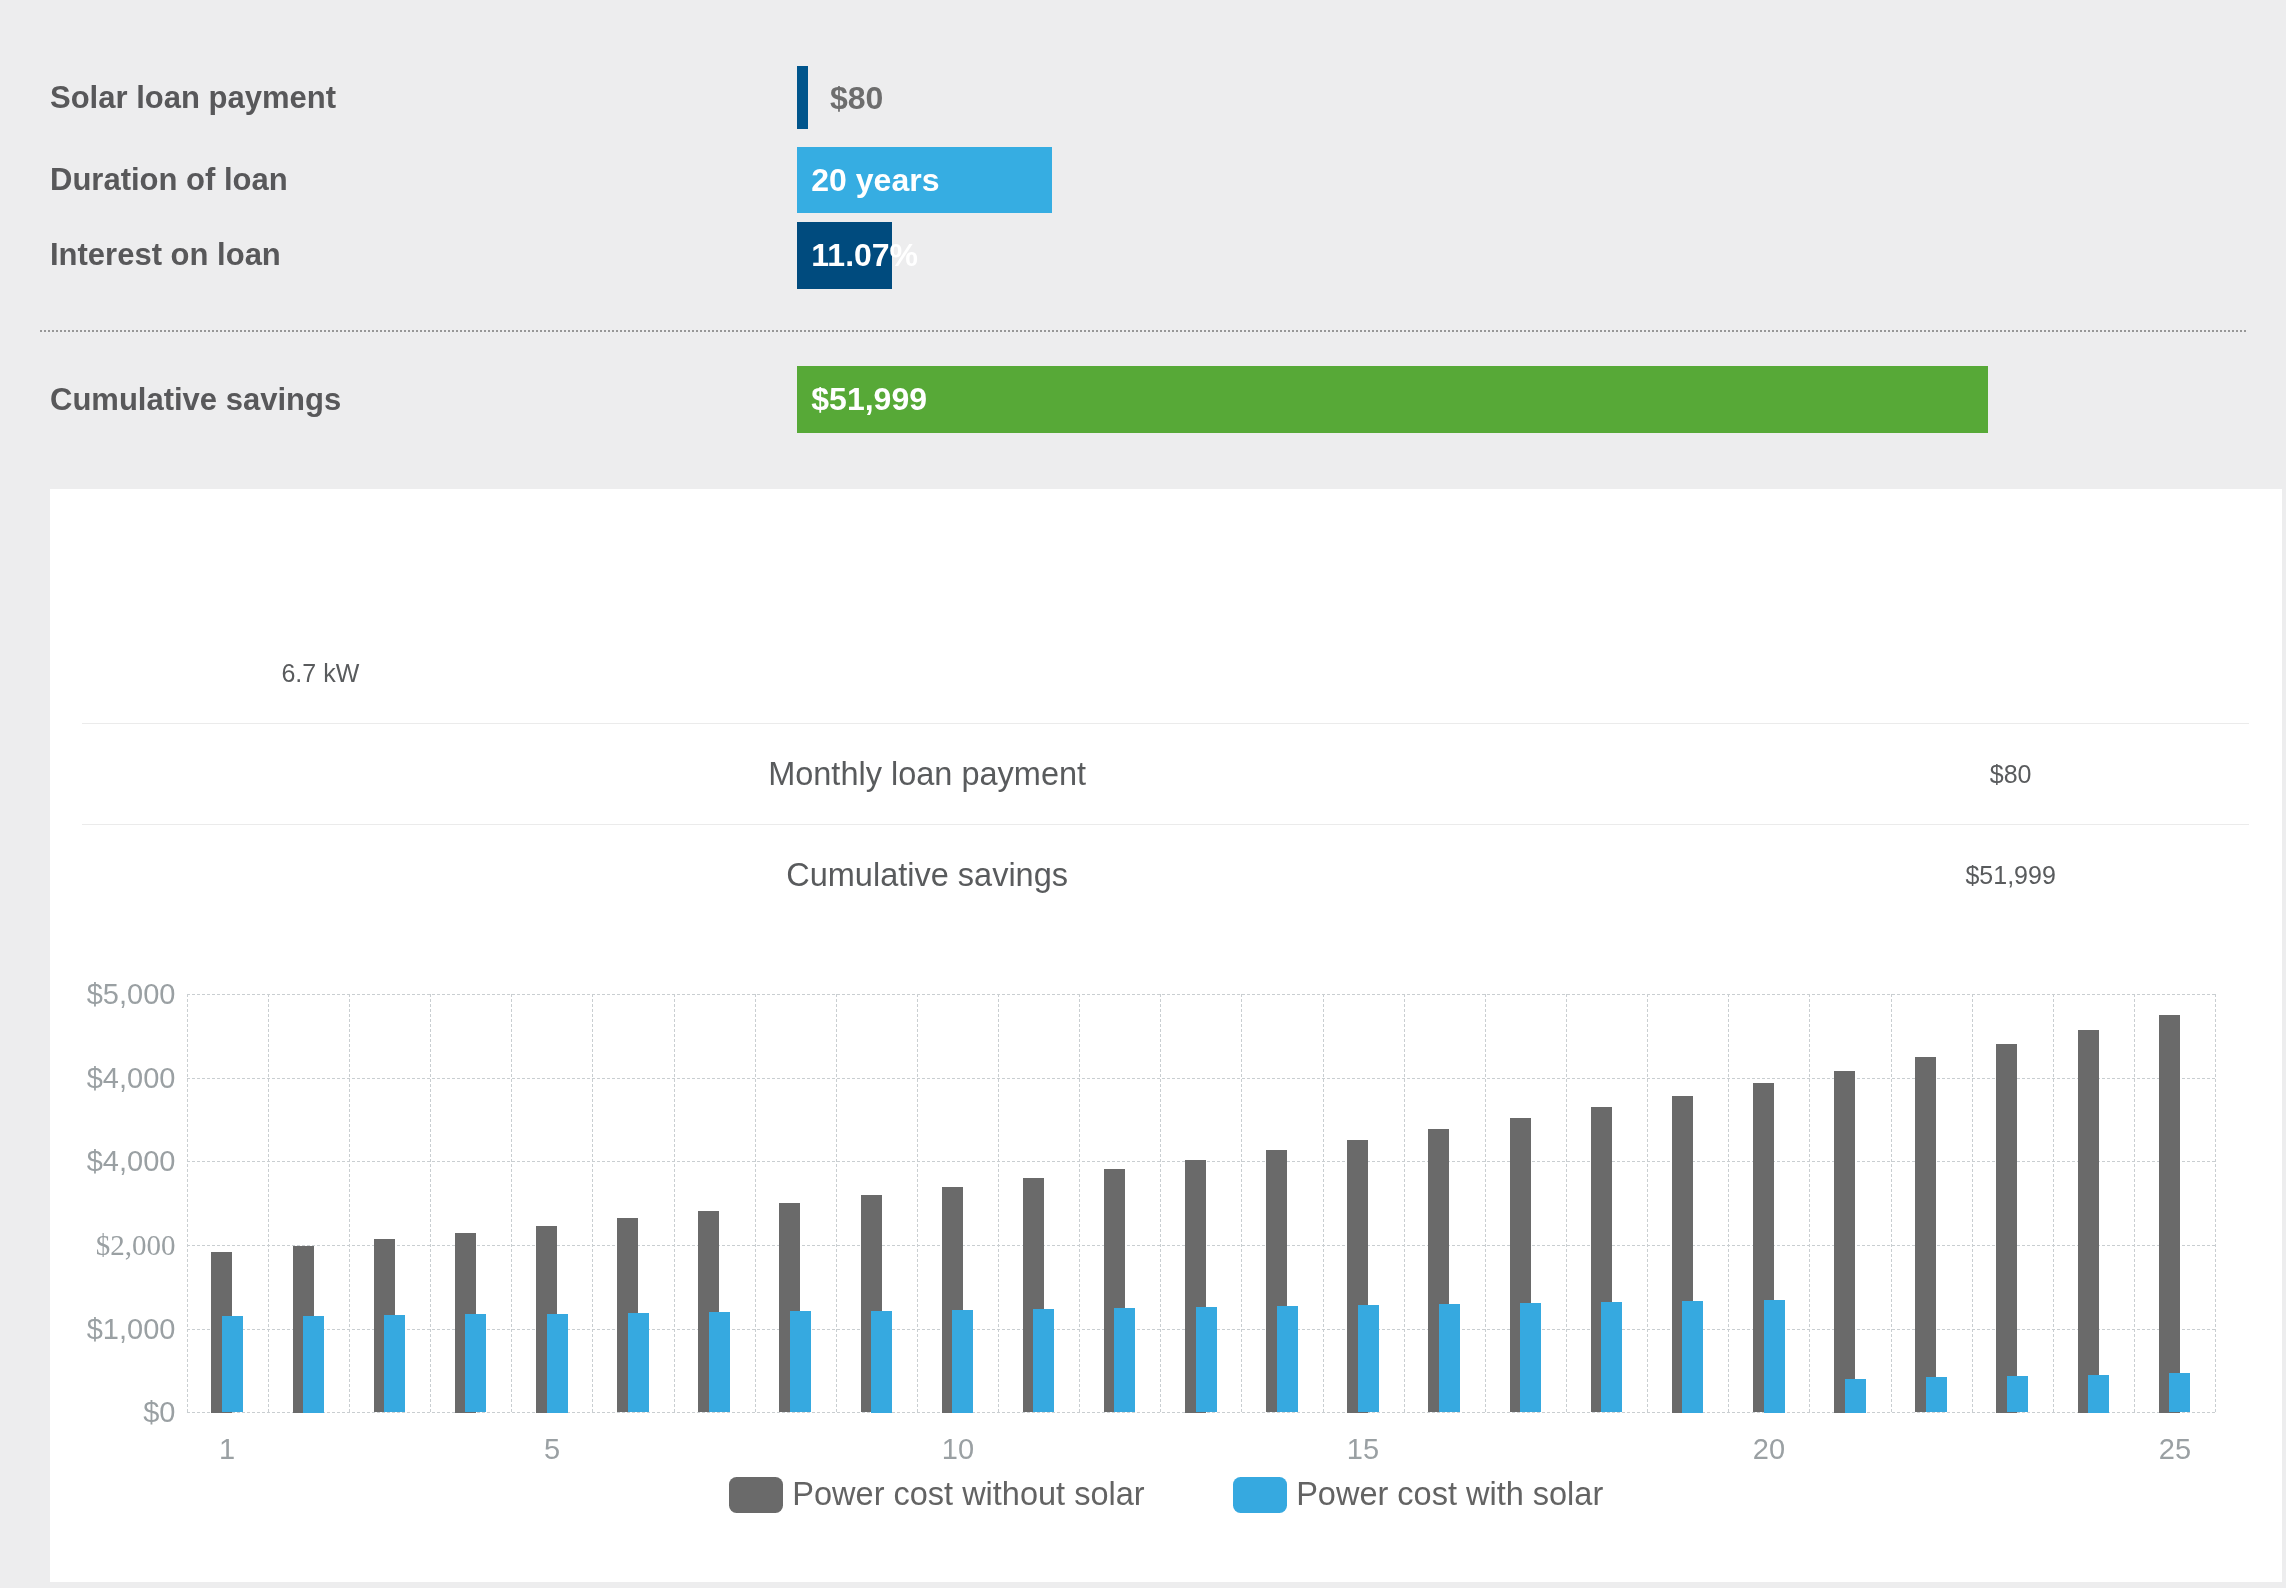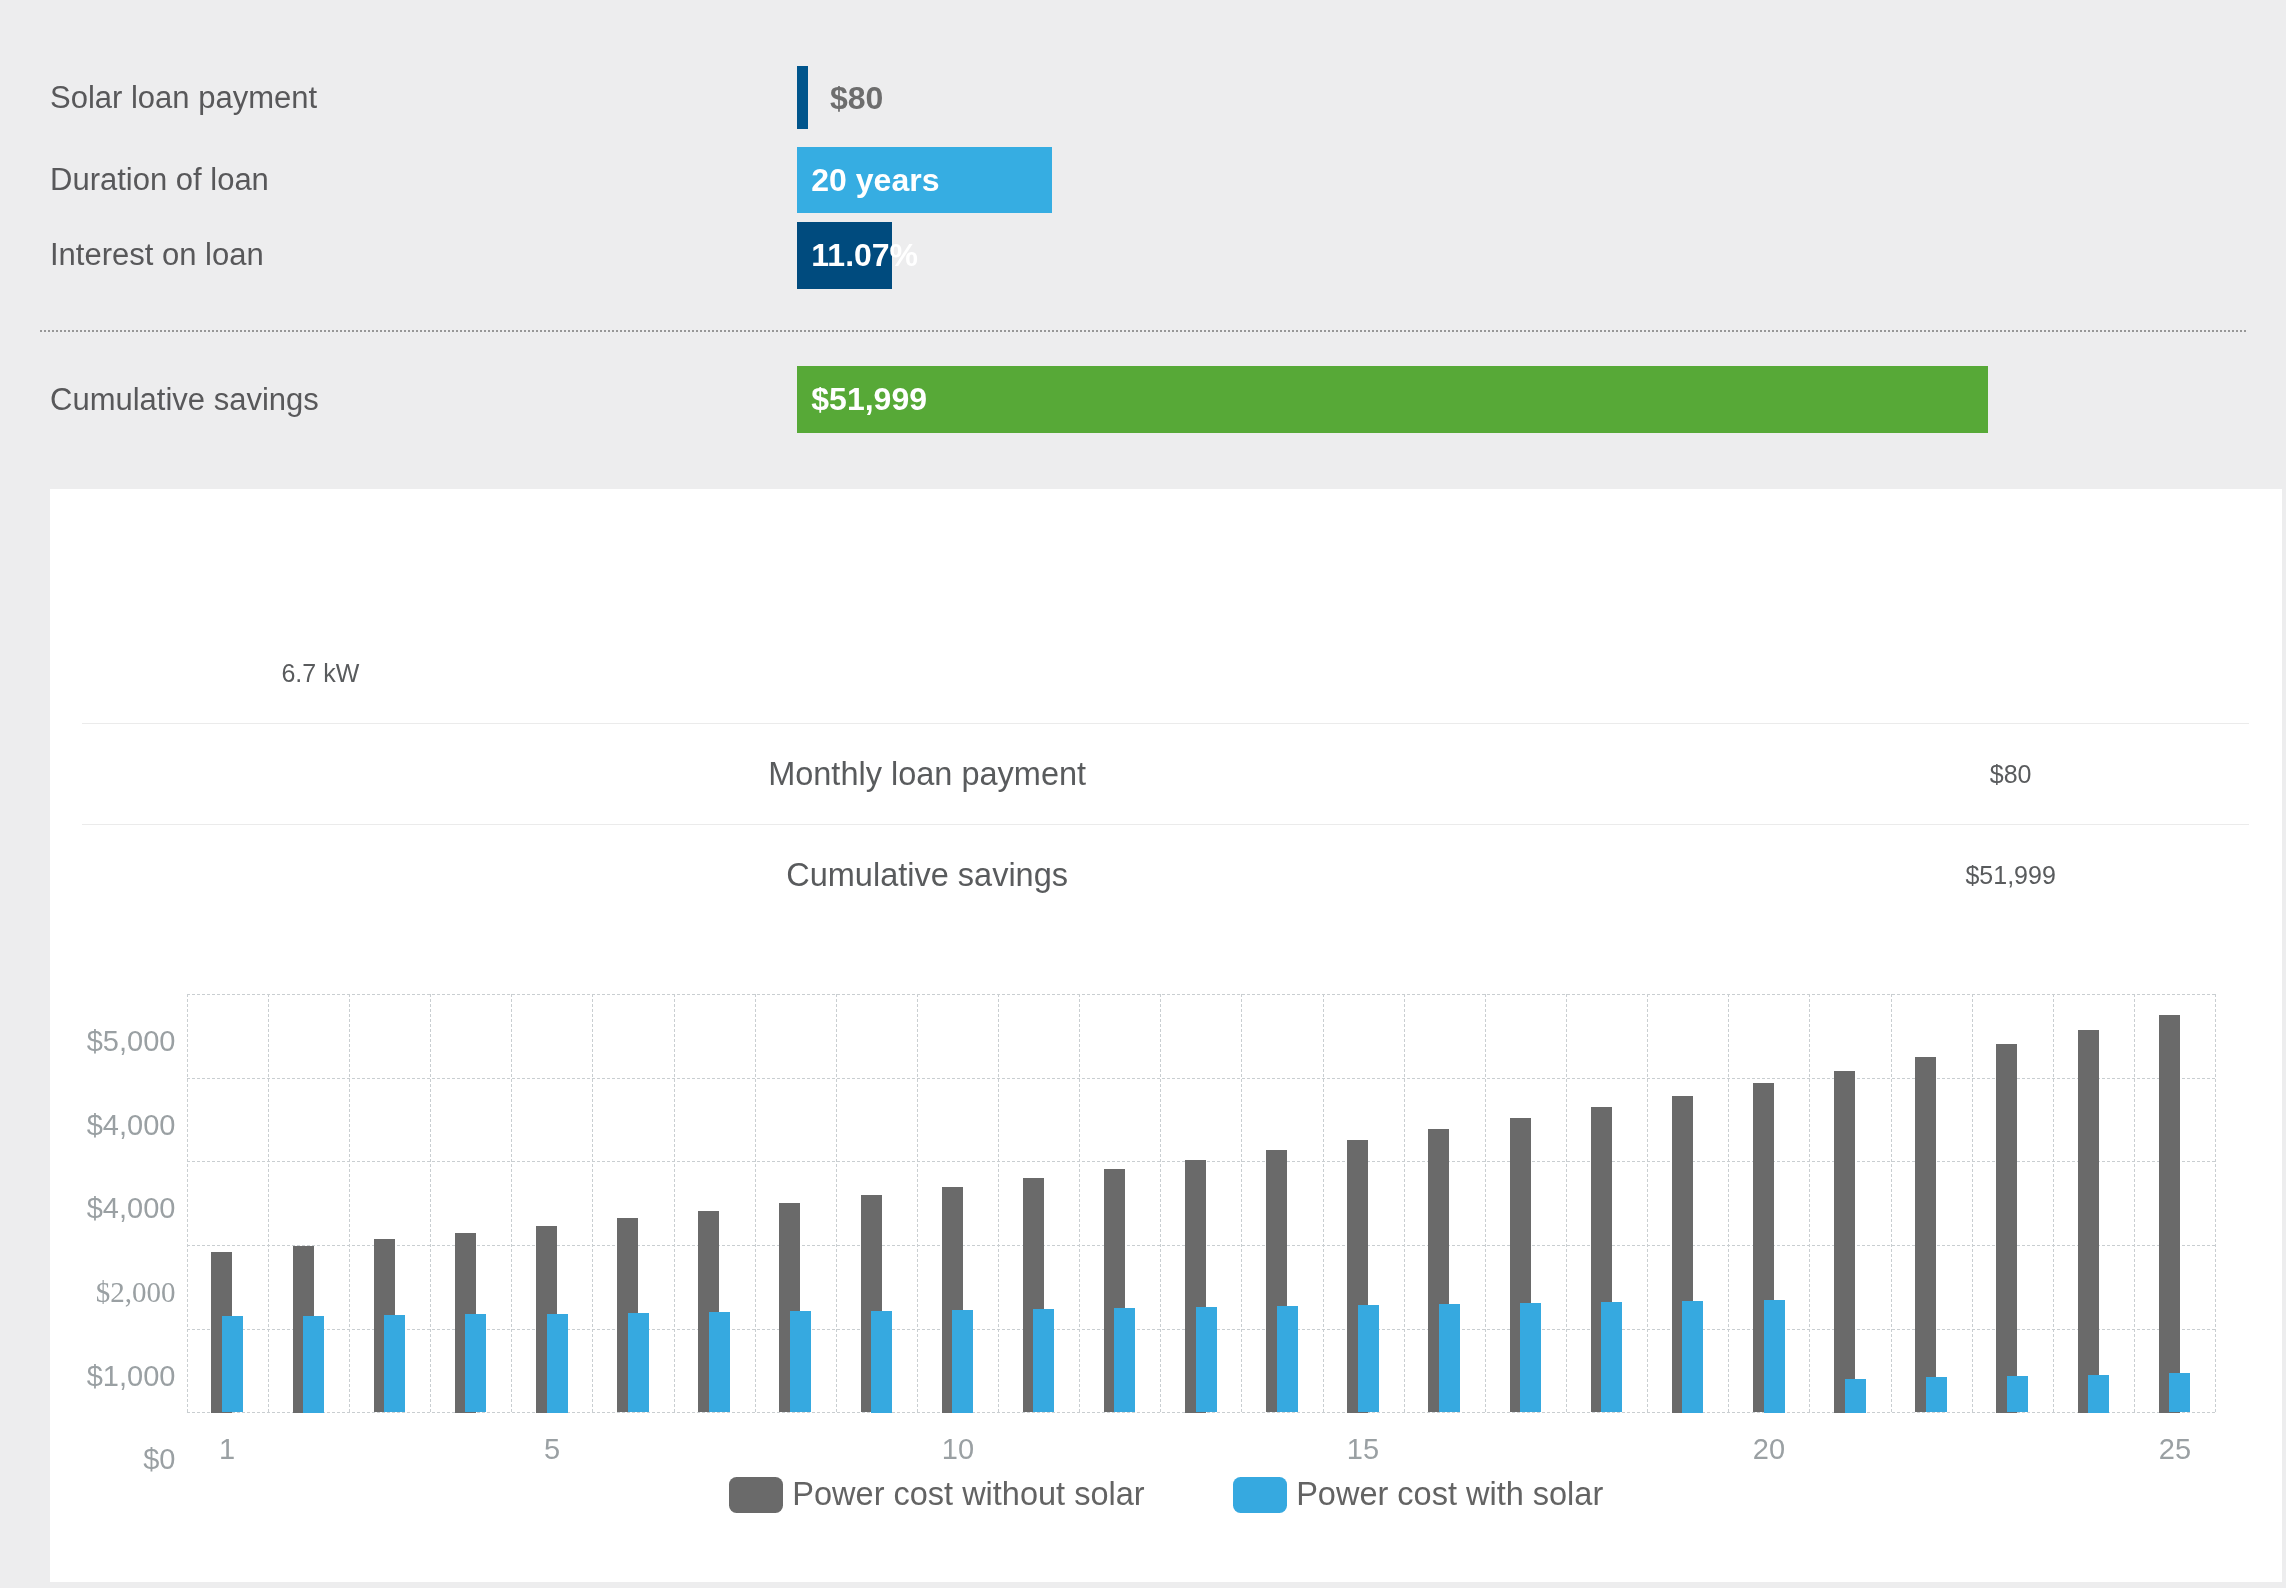--- a/index.html
+++ b/index.html
@@ -5,21 +5,21 @@
   html,body{margin:0;padding:0;}
   body{
     width:2286px;height:1589px;position:relative;overflow:hidden;
     background:#ededee;
     font-family:"Liberation Sans", sans-serif;
     -webkit-font-smoothing:antialiased;
   }
   
   .top-label{
     position:absolute;left:50px;transform:translateY(-50%);
-    font-size:31px;font-weight:normal;color:#58585a;white-space:nowrap;
+    font-size:31px;font-weight:bold;color:#58585a;white-space:nowrap;
   }
   .hbar{
     position:absolute;left:797px;box-sizing:border-box;
     display:flex;align-items:center;
     color:#ffffff;font-size:32px;font-weight:bold;padding-left:14.3px;
     white-space:nowrap;
   }
   .bar-payment{top:66px;width:10.5px;height:63px;padding-left:0;}
   .bar-duration{top:147px;width:255px;height:66px;}
   .bar-interest{top:222px;width:95px;height:67px;}
@@ -54,21 +54,21 @@
   }
   .fcell-value{
     width:22%;text-align:center;font-size:25px;color:#595b5d;
   }
   
   .chart{position:absolute;left:0;top:0;width:100%;height:100%;}
   .hgrid{position:absolute;height:0;border-top:1.9px dashed #c9ced1;}
   .vgrid{position:absolute;width:0;border-left:1.9px dashed #c9ced1;}
   .ylab{
     position:absolute;width:134px;text-align:right;
-    font-size:29px;color:#9aa0a3;transform:translateY(-50%);margin-top:47px;
+    font-size:29px;color:#9aa0a3;transform:translateY(-50%);
   }
   .xlab{
     position:absolute;width:96px;text-align:center;
     font-size:29px;color:#9aa0a3;
   }
   .cbar{position:absolute;}
   .legend{
     position:absolute;left:0;width:100%;top:987px;
     display:flex;justify-content:center;align-items:center;gap:88px;
   }

